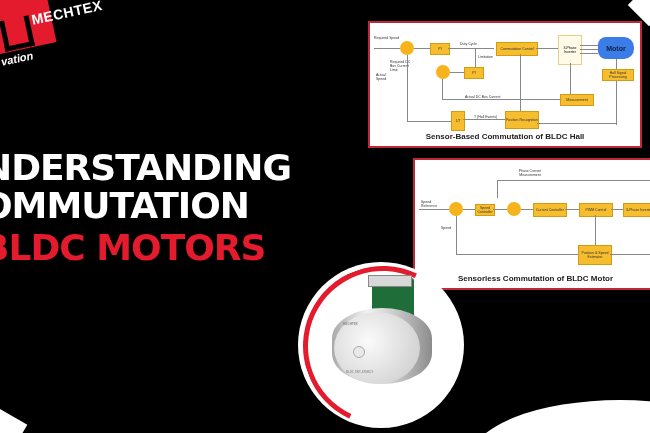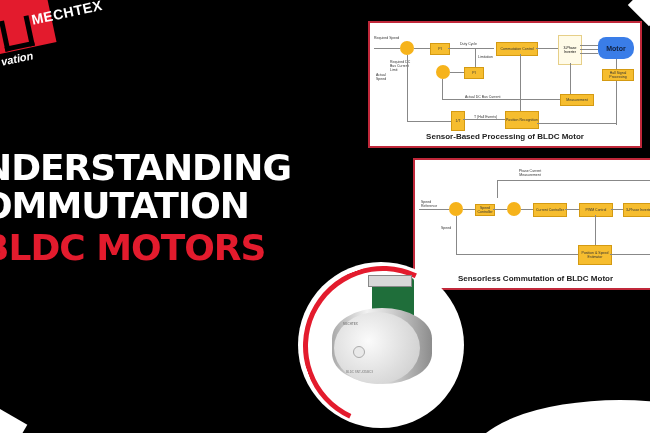--- a/index.html
+++ b/index.html
@@ -86,21 +86,21 @@
   <div class="lbl" style="left:95px;top:72px;">Actual DC Bus Current</div>
   <div class="blk" style="left:190px;top:71px;width:32px;height:10px;">Measurement</div>
   <div class="ln" style="left:200px;top:40px;width:1px;height:31px;"></div>
   <div class="ln" style="left:37px;top:98px;width:44px;height:1px;"></div>
   <div class="blk" style="left:81px;top:88px;width:12px;height:18px;">1/T</div>
   <div class="ln" style="left:93px;top:96px;width:42px;height:1px;"></div>
   <div class="lbl" style="left:104px;top:92px;">T (Hall Events)</div>
   <div class="blk" style="left:135px;top:88px;width:32px;height:16px;">Position Recognition</div>
   <div class="ln" style="left:150px;top:31px;width:1px;height:57px;"></div>
   <div class="ln" style="left:167px;top:100px;width:80px;height:1px;"></div>
-  <div class="card-title" style="top:109px;">Sensor-Based Processing of BLDC Motor</div>
+  <div class="card-title" style="top:109px;">Sensor-Based Commutation of BLDC Hall</div>
 </div>
 
 <div class="abs card card2">
   <div class="lbl" style="left:100px;top:9px;width:30px;text-align:center;">Phase Current Measurement</div>
   <div class="ln" style="left:82px;top:20px;width:160px;height:1px;"></div>
   <div class="ln" style="left:82px;top:20px;width:1px;height:18px;"></div>
   <div class="lbl" style="left:6px;top:40px;width:18px;">Speed Reference</div>
   <div class="ln" style="left:4px;top:49px;width:30px;height:1px;"></div>
   <div class="sum" style="left:34px;top:42px;width:14px;height:14px;"></div>
   <div class="ln" style="left:48px;top:49px;width:12px;height:1px;"></div>

